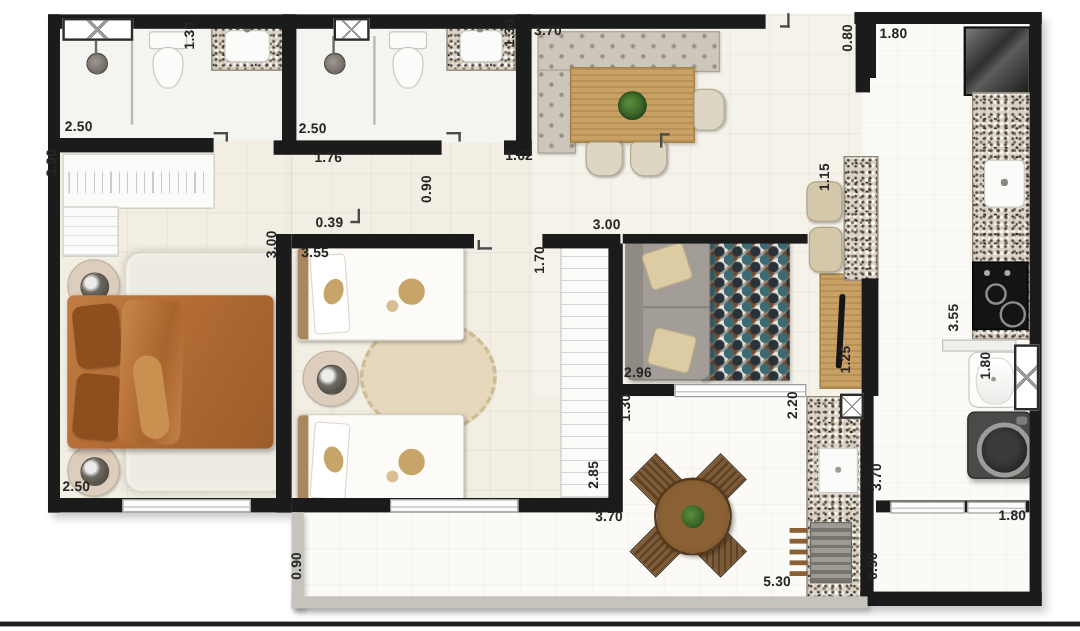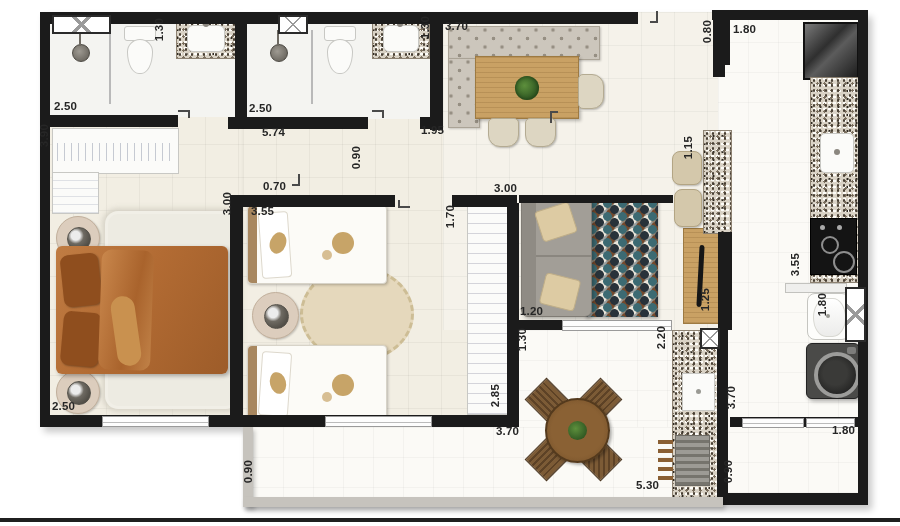--- a/index.html
+++ b/index.html
@@ -269,34 +269,34 @@
   <div class="abs dmark" style="left:398px;top:200px;transform:rotate(180deg);"></div>
   <div class="abs dmark" style="left:548px;top:113px;transform:rotate(270deg);"></div>
   <div class="abs dmark" style="left:648px;top:13px;transform:rotate(90deg);"></div>
 
   <div class="abs" style="left:0;top:518px;width:900px;height:4px;background:#1f1f1f;"></div>
 
 <span class="dim" style="left: 54px; top: 100px;">2.50</span>
       <span class="dim v" style="left: 153px; top: 18px;">1.30</span>
       <span class="dim" style="left: 249px; top: 102px;">2.50</span>
       <span class="dim v" style="left: 419px; top: 16px;">1.30</span>
-      <span class="dim" style="left: 262px; top: 126px;">5.74</span>
-      <span class="dim" style="left: 421px; top: 124px;">1.95</span>
+      <span class="dim" style="left: 262px; top: 126px;">1.76</span>
+      <span class="dim" style="left: 421px; top: 124px;">1.62</span>
       <span class="dim" style="left: 445px; top: 20px;">3.70</span>
       <span class="dim v" style="left: 701px; top: 20px;">0.80</span>
       <span class="dim" style="left: 733px; top: 23px;">1.80</span>
       <span class="dim v" style="left: 38px; top: 124px;">3.90</span>
       <span class="dim v" style="left: 350px; top: 146px;">0.90</span>
-      <span class="dim" style="left: 263px; top: 180px;">0.70</span>
+      <span class="dim" style="left: 263px; top: 180px;">0.39</span>
       <span class="dim v" style="left: 221px; top: 192px;">3.00</span>
       <span class="dim" style="left: 251px; top: 205px;">3.55</span>
       <span class="dim" style="left: 494px; top: 182px;">3.00</span>
       <span class="dim v" style="left: 444px; top: 205px;">1.70</span>
       <span class="dim v" style="left: 682px; top: 136px;">1.15</span>
-      <span class="dim" style="left: 520px; top: 305px;">1.20</span>
+      <span class="dim" style="left: 520px; top: 305px;">2.96</span>
       <span class="dim v" style="left: 699px; top: 288px;">1.25</span>
       <span class="dim v" style="left: 789px; top: 253px;">3.55</span>
       <span class="dim v" style="left: 816px; top: 293px;">1.80</span>
       <span class="dim" style="left: 52px; top: 400px;">2.50</span>
       <span class="dim v" style="left: 516px; top: 328px;">1.30</span>
       <span class="dim v" style="left: 655px; top: 326px;">2.20</span>
       <span class="dim v" style="left: 489px; top: 384px;">2.85</span>
       <span class="dim" style="left: 496px; top: 425px;">3.70</span>
       <span class="dim v" style="left: 725px; top: 386px;">3.70</span>
       <span class="dim" style="left: 636px; top: 479px;">5.30</span>

